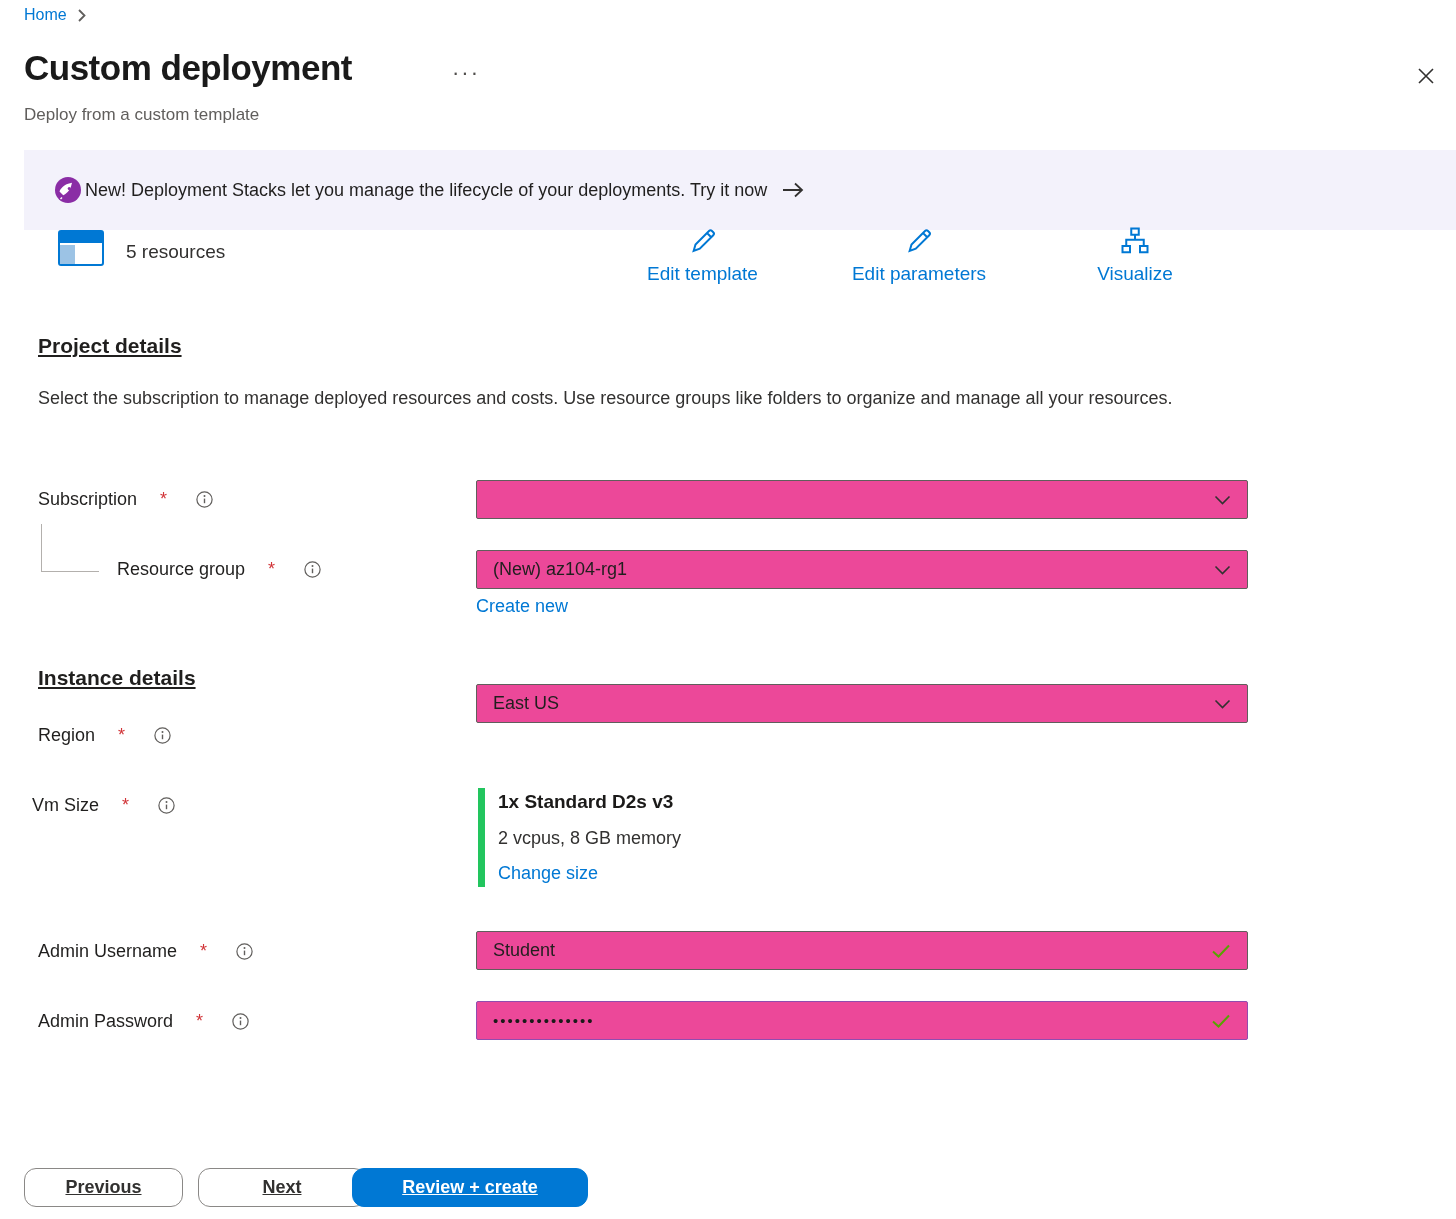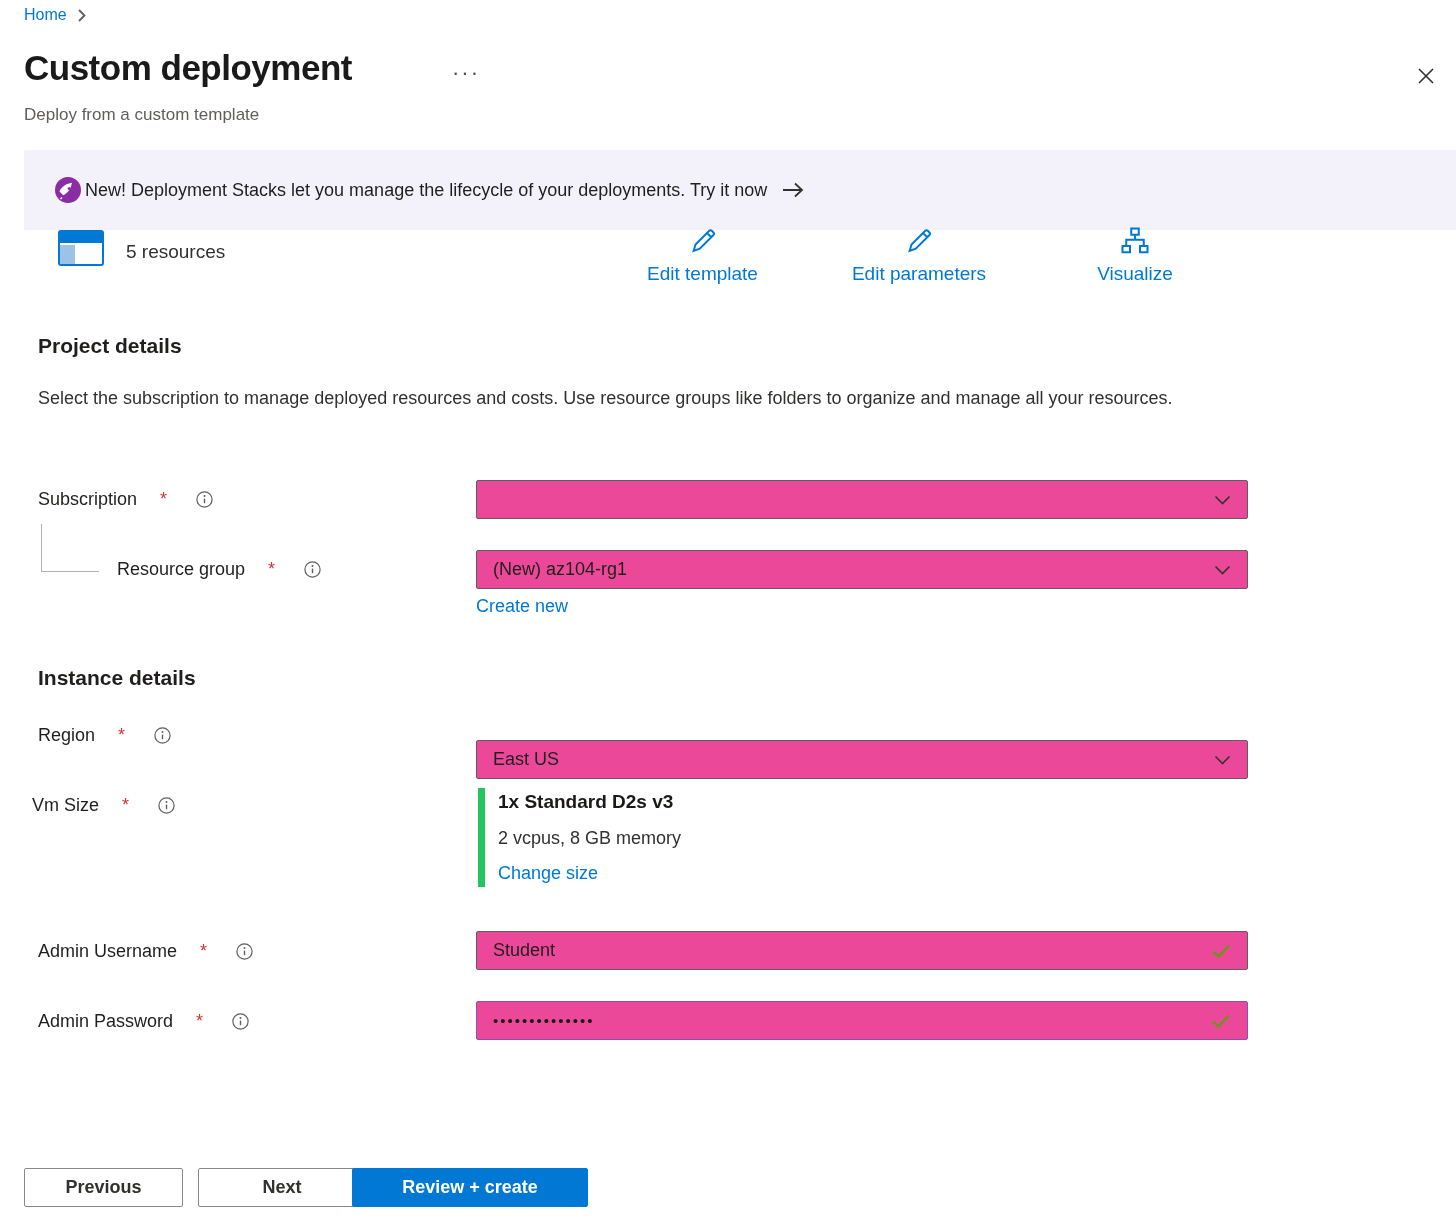--- a/index.html
+++ b/index.html
@@ -33,21 +33,21 @@
   
   .res-icon { left:58px; top:230px; }
   .res-label { left:126px; top:241px; font-size:19px; color:#323130; }
   .tpl-action { top:226px; display:flex; flex-direction:column; align-items:center; gap:3px; color:#0078d4; cursor:pointer; }
   .tpl-action .alabel { font-size:19px; }
   .action-1 { left:630px; width:145px; }
   .action-2 { left:833px; width:172px;text-align:center; }
   .action-3 { left:1084px; width:102px; }
 
   
-  .h-section { font-size:21px; font-weight:700; color:#201f1e; }
+  .h-section { font-size:21px; font-weight:700; color:#201f1e;text-decoration:underline; }
   .sec-project { left:38px; top:334px; }
   .sec-instance { left:38px; top:666px; }
   .description { left:38px; top:383px; width:1155px; font-size:18px; line-height:31px; color:#323130; }
 
   
   .flabel { font-size:18px; color:#201f1e; display:flex; align-items:center; gap:21px; }
   .req { color:#d13438; font-size:18px; margin-left:2px; }
   .info { display:inline-flex; margin-left:8px; cursor:pointer; }
   .lbl-subscription { left:38px; top:489px; }
   .lbl-rg { left:117px; top:559px; }
@@ -59,35 +59,35 @@
   .connector { left:41px; top:524px; width:58px; height:48px; border-left:1px solid #b3b0ad; border-bottom:1px solid #b3b0ad; }
 
   .selectbox, .inputbox {
     width:772px; height:39px; border:1px solid #605e5c; border-radius:2px; background:#ec4899;
     display:flex; align-items:center; padding:0 16px; font-size:18px; color:#201f1e; cursor:pointer;
   }
   .selectbox .chev { margin-left:auto; display:flex; }
   .inputbox .check { margin-left:auto; display:flex; }
   .sel-subscription { left:476px; top:480px; }
   .sel-rg { left:476px; top:550px; }
-  .sel-region { left:476px; top:740px; }
+  .sel-region { left:476px; top:684px; }
   .inp-user { left:476px; top:931px; }
   .inp-pass { left:476px; top:1001px; border-color:#8f4daf; }
   .pass-dots { font-size:15px; letter-spacing:2px; color:#1b1a19; }
 
   .link { color:#0078d4; font-size:18px; cursor:pointer; text-decoration:none; }
   .create-new { left:476px; top:596px; }
 
   .vm-block { left:478px; top:788px; border-left:7px solid #22c55e; padding:3px 0 3px 13px; }
   .vm-title { font-size:19px; font-weight:700; color:#1b1a19; }
   .vm-specs { margin-top:15px; font-size:18px; color:#323130; }
   .vm-change { margin-top:14px; font-size:18px; }
 
   
-  .btn { top:1168px; height:39px; border-radius:2px; font-family:"Liberation Sans", sans-serif; font-size:18px; font-weight:600; cursor:pointer; display:flex; align-items:center; justify-content:center; }
+  .btn { top:1168px; height:39px; border-radius:12px; font-family:"Liberation Sans", sans-serif; font-size:18px; font-weight:600; cursor:pointer; display:flex; align-items:center; justify-content:center;text-decoration:underline; }
   .btn-secondary { background:#ffffff; border:1px solid #8a8886; color:#323130; }
   .btn-primary { background:#0078d4; border:1px solid #0078d4; color:#ffffff; }
   .btn-prev { left:24px; width:159px; }
   .btn-next { left:198px; width:168px; }
   .btn-review { left:352px; width:236px; }
 </style>
 </head>
 <body>
 
 <div class="abs breadcrumb">

